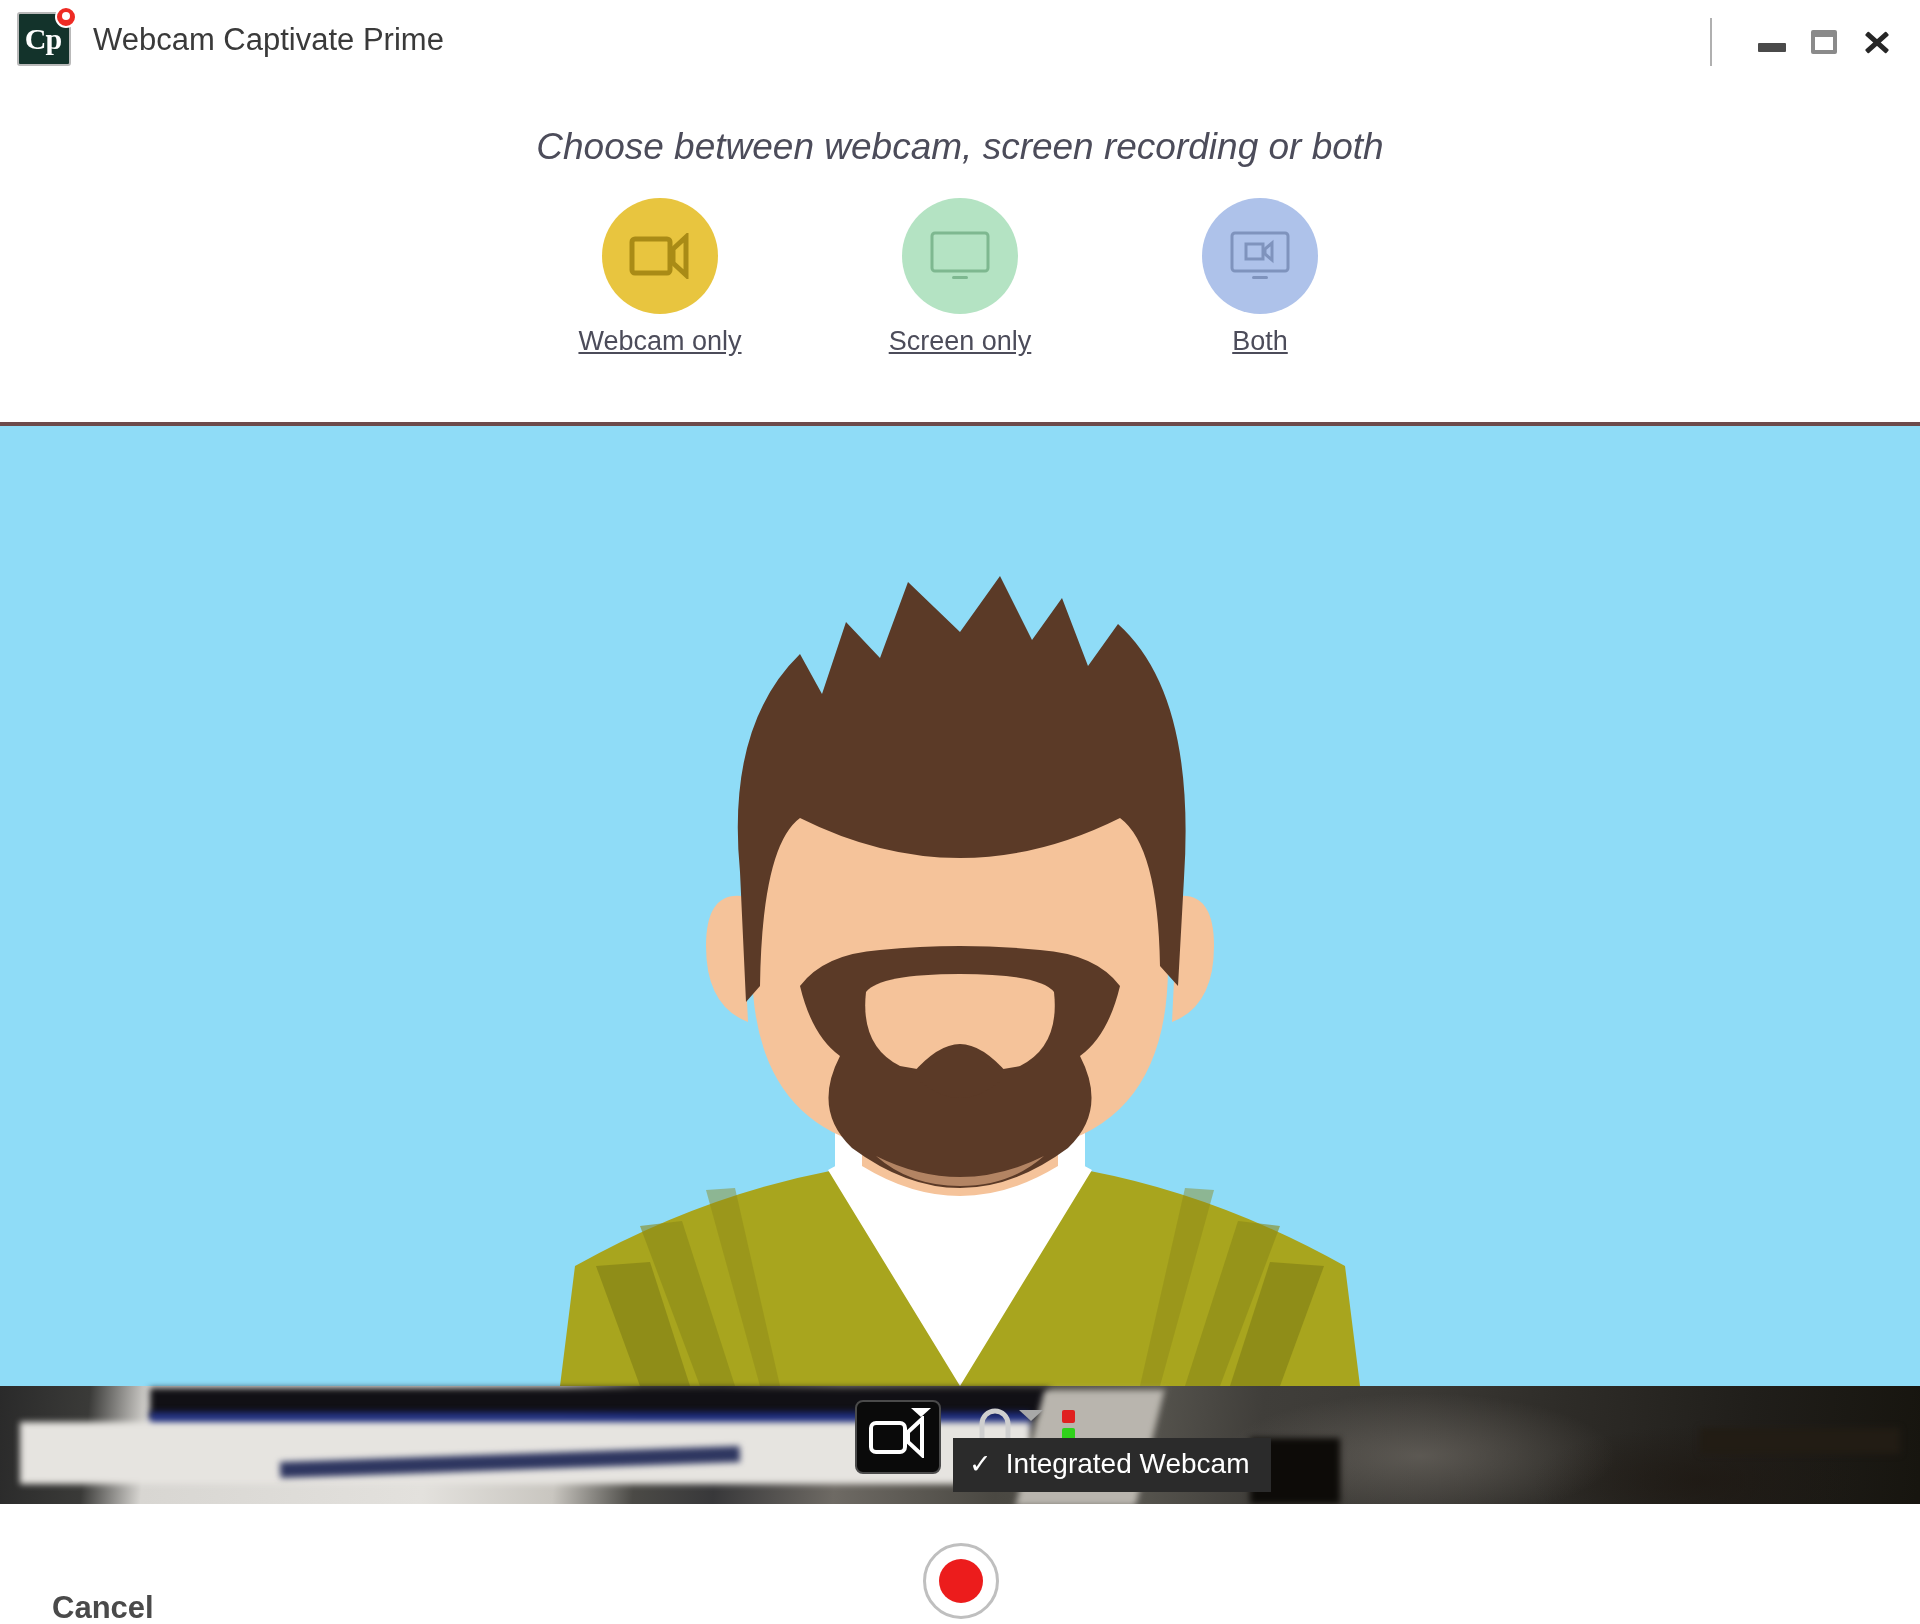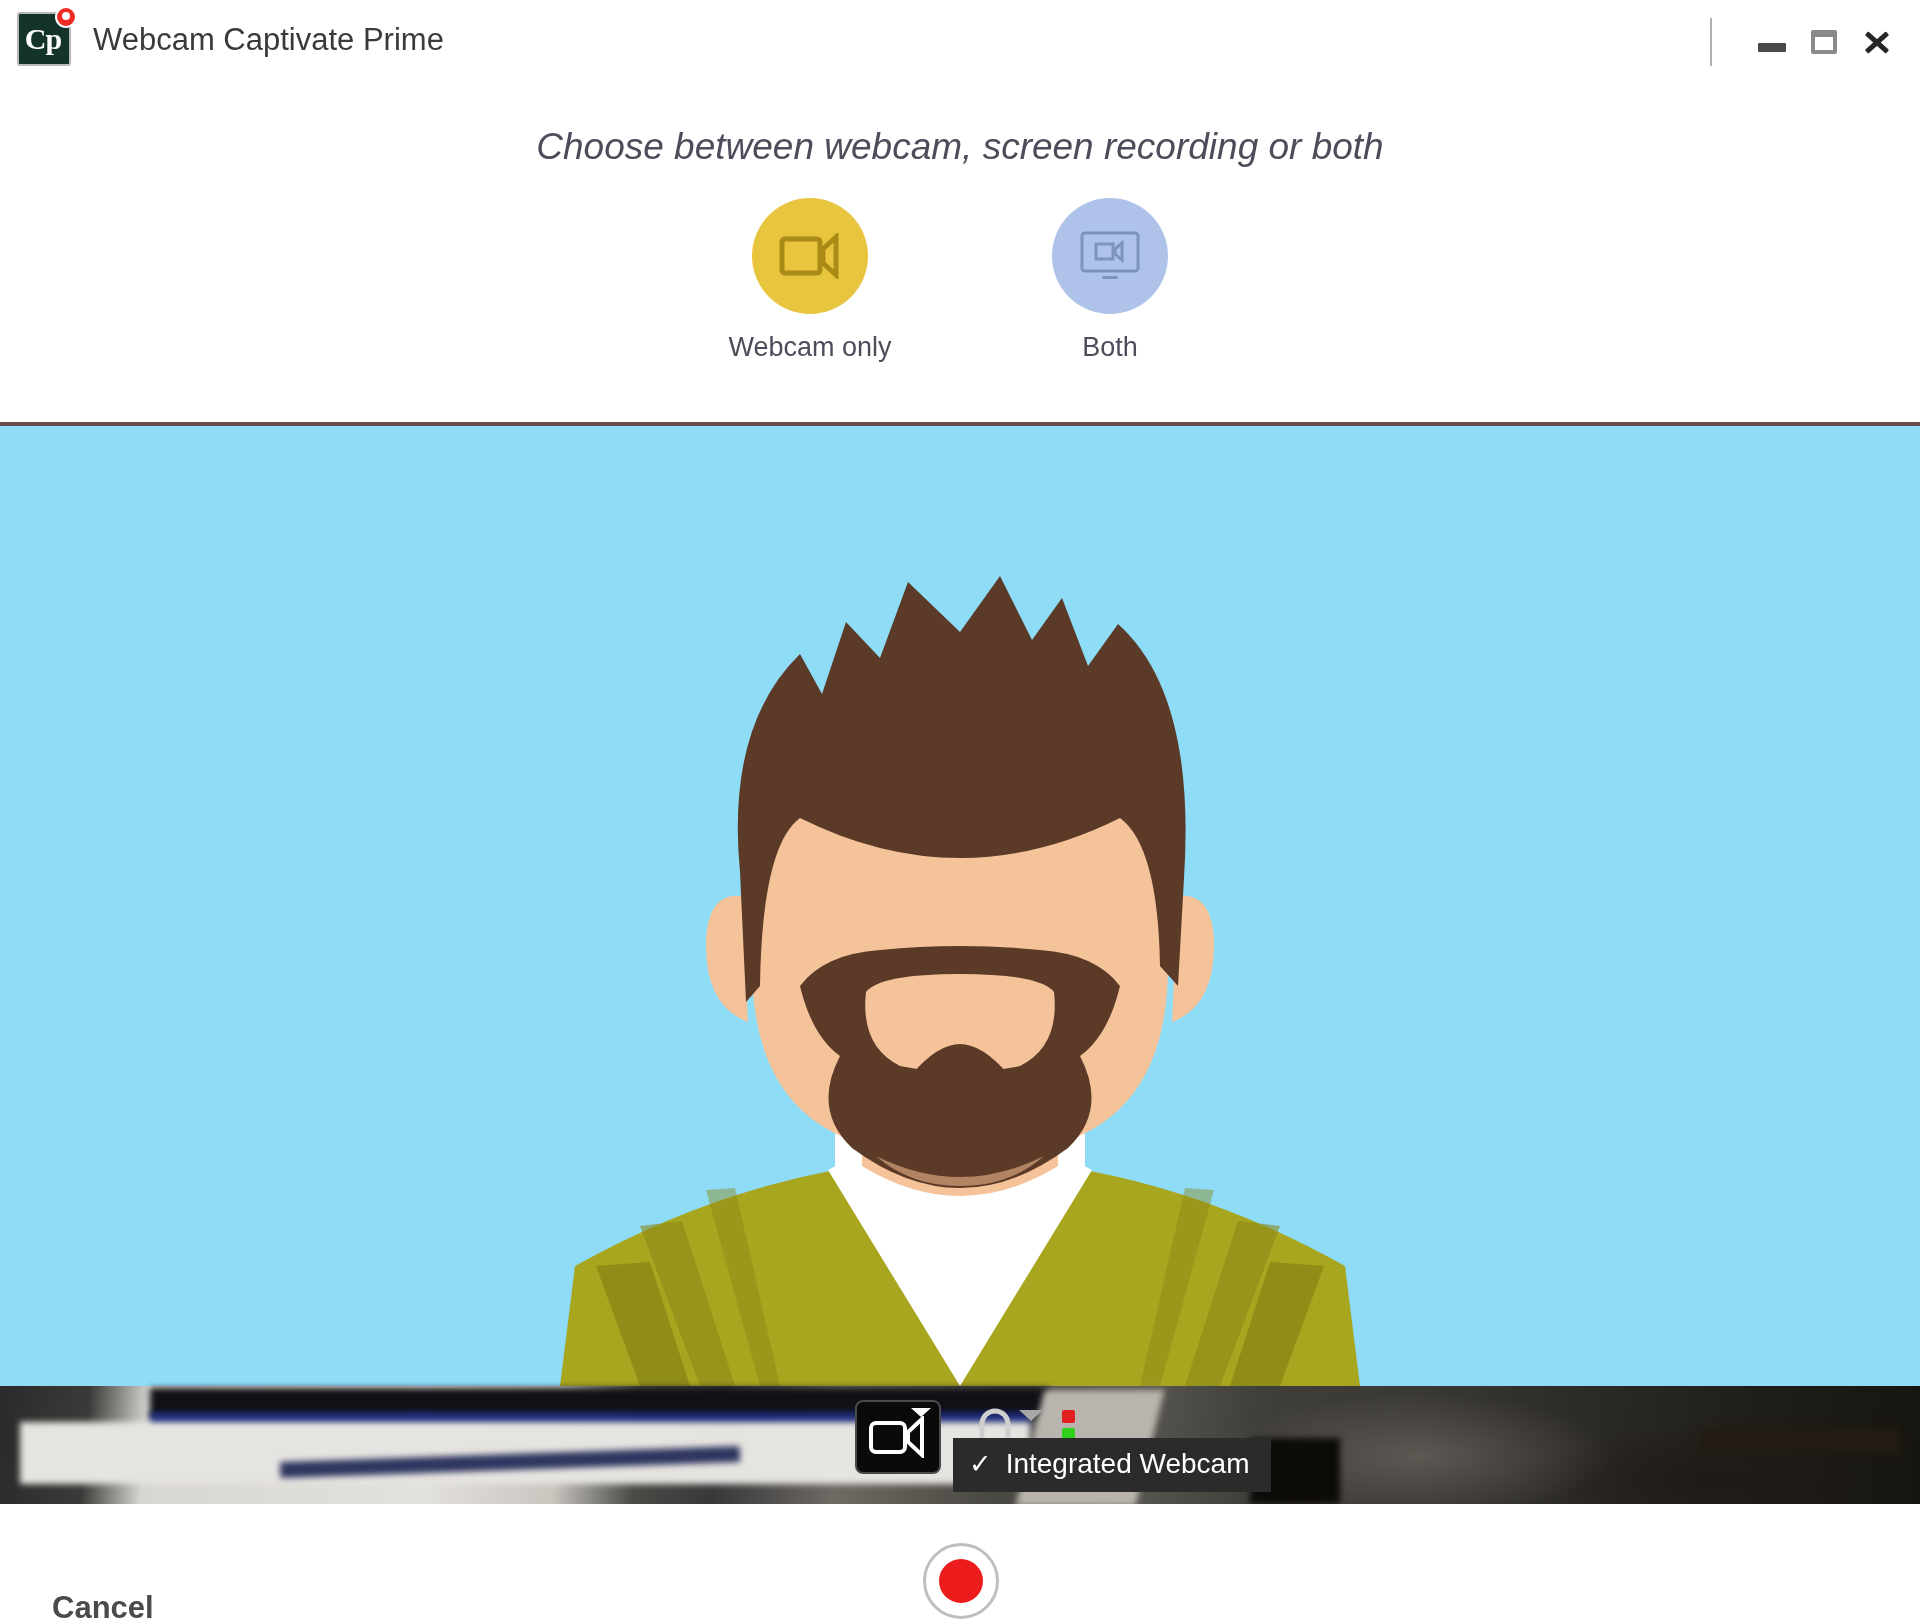--- a/index.html
+++ b/index.html
@@ -82,21 +82,21 @@
     display:flex;justify-content:center;gap:124px;
   }
   .mode{
     width:176px;display:flex;flex-direction:column;align-items:center;cursor:pointer;
   }
   .mode-circle{
     width:116px;height:116px;border-radius:50%;
     display:flex;align-items:center;justify-content:center;
   }
   .mode-label{
-    margin-top:18px;font-size:27px;color:#4c4c5a;white-space:nowrap;
+    margin-top:12px;font-size:27px;color:#4c4c5a;white-space:nowrap;text-decoration:underline;
   }
 
   
   .preview{
     position:absolute;left:0;top:422px;width:1920px;height:1082px;
     overflow:hidden;
     border-top:4px solid #6d4a4a;
     box-sizing:border-box;
     background:#8fdcf7;
   }
@@ -203,20 +203,29 @@
     <div class="mode">
       <div class="mode-circle" style="background:#e8c53f">
         <svg width="62" height="46" viewBox="0 0 62 46">
           <rect x="3" y="6" width="38" height="34" rx="3" fill="none" stroke="#a98b16" stroke-width="5"></rect>
           <path d="M44 16 L57 4 L57 42 L44 30 Z" fill="none" stroke="#a98b16" stroke-width="5" stroke-linejoin="miter"></path>
         </svg>
       </div>
       <div class="mode-label">Webcam only</div>
     </div>
 
+    <div class="mode">
+      <div class="mode-circle" style="background:#b4e3c3">
+        <svg width="64" height="52" viewBox="0 0 64 52">
+          <rect x="4" y="3" width="56" height="38" rx="3" fill="none" stroke="#7eb890" stroke-width="3"></rect>
+          <rect x="24" y="46" width="16" height="3" rx="1.5" fill="#7eb890"></rect>
+        </svg>
+      </div>
+      <div class="mode-label">Screen only</div>
+    </div>
 
     <div class="mode">
       <div class="mode-circle" style="background:#aec2ea">
         <svg width="64" height="52" viewBox="0 0 64 52">
           <rect x="4" y="3" width="56" height="38" rx="3" fill="none" stroke="#7f93bd" stroke-width="3"></rect>
           <rect x="18" y="14" width="17" height="15" fill="none" stroke="#7f93bd" stroke-width="3"></rect>
           <path d="M37 19 L44 13 L44 30 L37 24 Z" fill="none" stroke="#7f93bd" stroke-width="3" stroke-linejoin="miter"></path>
           <rect x="24" y="46" width="16" height="3" rx="1.5" fill="#7f93bd"></rect>
         </svg>
       </div>

